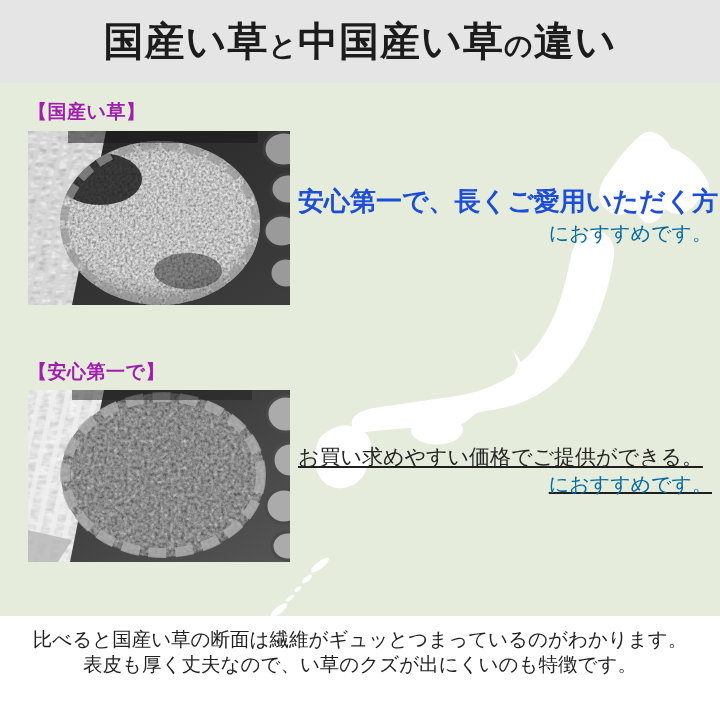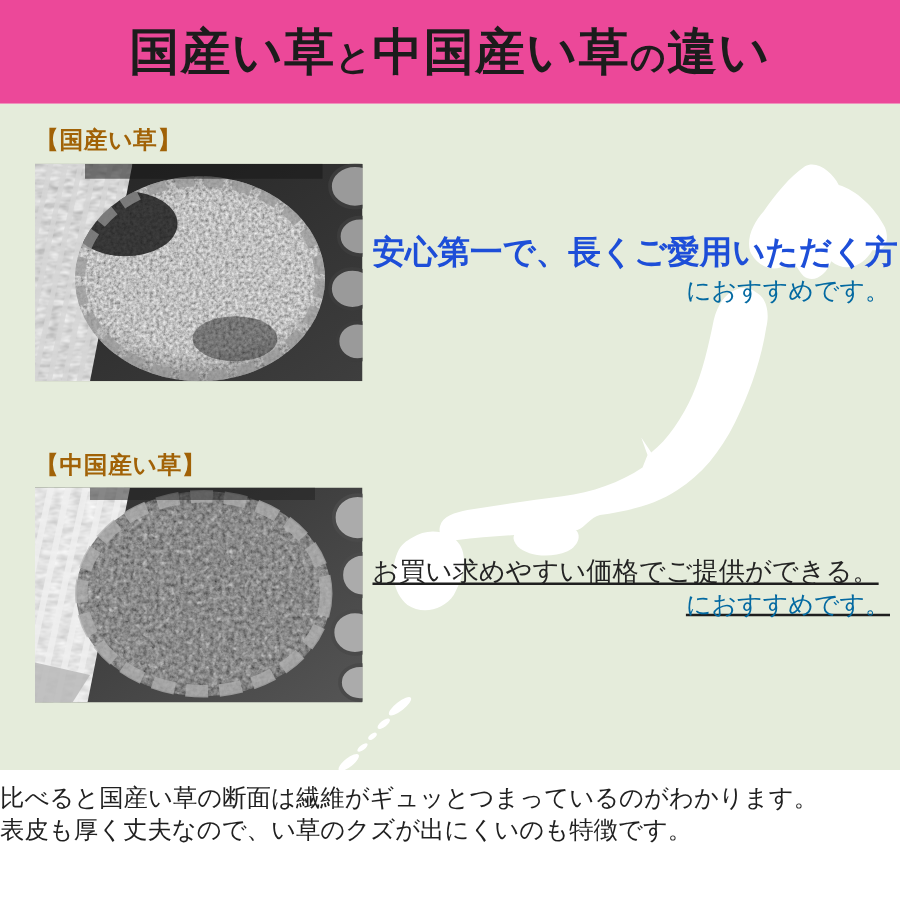--- a/index.html
+++ b/index.html
@@ -2,41 +2,41 @@
 <html><head>
 <meta charset="utf-8">
 <style>
   html,body{margin:0;padding:0;background:#ffffff;}
   .canvas{
     position:relative;width:720px;height:720px;background:#ffffff;overflow:hidden;
     font-family:"Liberation Serif","DejaVu Serif",serif;color:#1f1f1f;
   }
   
   .header{position:absolute;top:0;left:0;width:720px;height:83px;
-    display:flex;align-items:center;justify-content:center;background:#ec4899;}
+    display:flex;align-items:center;justify-content:center;background:#e5e5e5;}
   .title{font-size:40px;font-weight:600;letter-spacing:1px;color:#1c1c1c;white-space:nowrap;}
   .title .particle{font-size:28px;}
   
   .band{position:absolute;top:83px;left:0;width:720px;height:533px;background:#e5ecdb;overflow:hidden;}
   .japan-map{position:absolute;left:270px;top:45px;width:450px;height:488px;z-index:1;}
-  .sec-label{position:absolute;left:28px;font-size:19px;font-weight:600;color:#a16207;z-index:2;letter-spacing:0.5px;}
+  .sec-label{position:absolute;left:28px;font-size:19px;font-weight:600;color:#a21caf;z-index:2;letter-spacing:0.5px;}
   .label-domestic{top:16px;}
   .label-chinese{top:276px;}
   .sem{position:absolute;left:28px;z-index:2;display:block;}
   .sem1{top:48px;width:262px;height:174px;}
   .sem2{top:307px;width:262px;height:172px;}
   .desc{position:absolute;left:298px;width:414px;z-index:3;}
   .desc1{top:101px;}
   .desc2{top:361px;text-decoration:underline;}
   .desc .dline{font-size:21px;line-height:27px;color:#242424;white-space:nowrap;}
   .desc .dhl{font-size:26px;line-height:36px;font-weight:bold;color:#1d4ed8;white-space:nowrap;}
   .desc .dright{font-size:20px;line-height:26px;color:#0369a1;text-align:right;}
   
   .footer{position:absolute;top:616px;left:0;width:720px;height:80px;background:#ffffff;
-    text-align:left;padding-top:12px;box-sizing:border-box;}
+    text-align:center;padding-top:12px;box-sizing:border-box;}
   .footer .fline{font-size:19.5px;line-height:24.5px;color:#1f1f1f;white-space:nowrap;}
 </style>
 </head>
 <body>
 
 <div class="canvas">
 
   <div class="header">
     <h1 class="title" style="margin:0;">
       <span>国産い草</span><span class="particle">と</span><span>中国産い草</span><span class="particle">の</span><span>違い</span>
@@ -122,21 +122,21 @@
       </g>
       <ellipse cx="132" cy="92" rx="96" ry="78" fill="none" stroke="#989898" stroke-width="8" opacity="0.7" stroke-dasharray="15 8"></ellipse>
       <rect x="40" y="0" width="190" height="12" fill="#181818" opacity="0.55"></rect>
     </svg>
 
     <div class="desc desc1">
       <div class="dhl">安心第一で、長くご愛用いただく方</div>
       <div class="dright">におすすめです。</div>
     </div>
 
-    <div class="sec-label label-chinese">【中国産い草】</div>
+    <div class="sec-label label-chinese">【安心第一で】</div>
 
     <svg class="sem sem2" viewBox="0 0 262 172" aria-hidden="true">
       <defs>
         <linearGradient id="bg2" x1="0" y1="0" x2="1" y2="1">
           <stop offset="0" stop-color="#2e2e2e"></stop>
             <stop offset="1" stop-color="#555555"></stop>
         </linearGradient>
         <filter id="nz2" x="0%" y="0%" width="100%" height="100%">
           <feTurbulence type="fractalNoise" baseFrequency="0.30" numOctaves="3" seed="13"></feTurbulence>
           <feColorMatrix type="matrix" values="0.45 0 0 0 0.02  0.45 0 0 0 0.02  0.45 0 0 0 0.02  0 0 0 0 1"></feColorMatrix>

